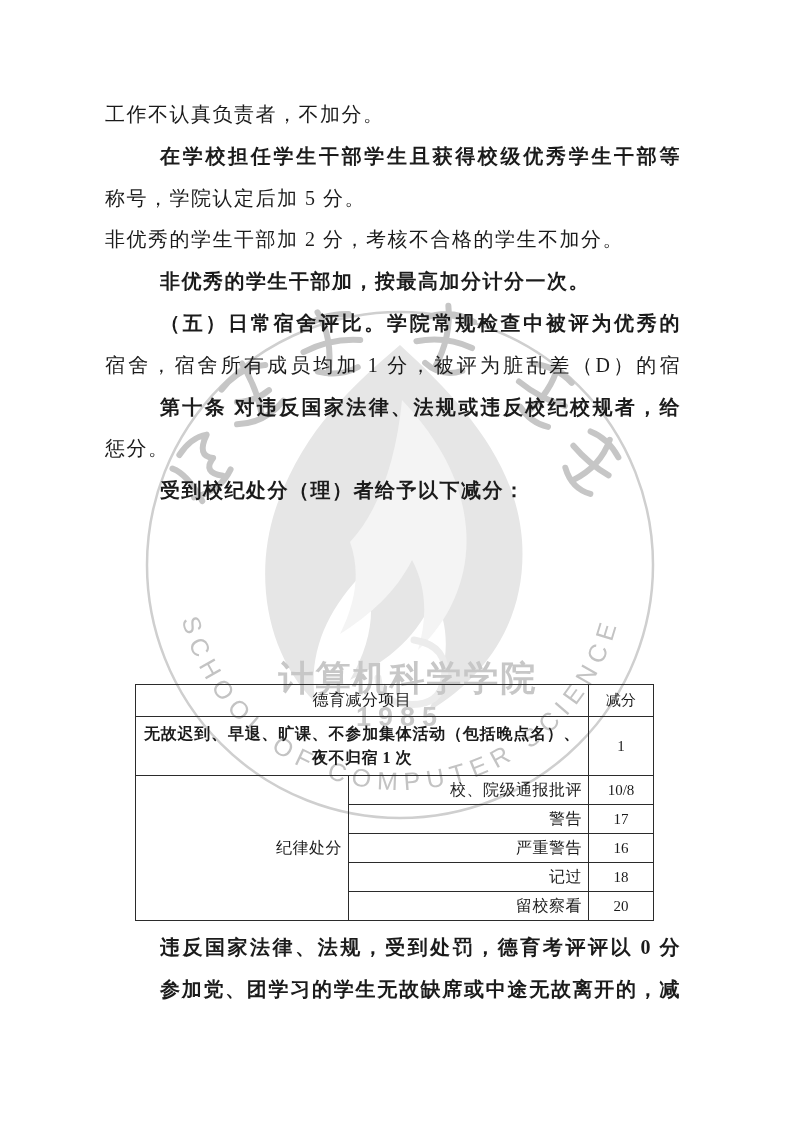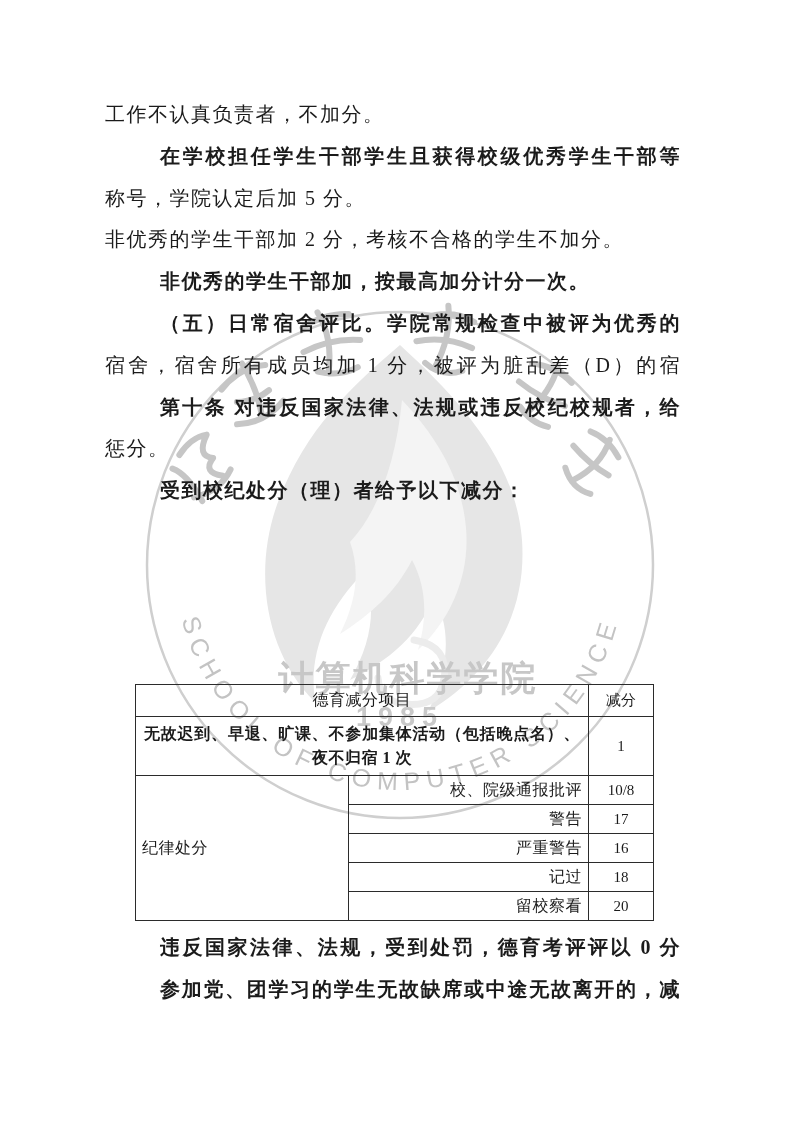--- a/index.html
+++ b/index.html
@@ -29,21 +29,21 @@
     font-size:16px; letter-spacing:0.5px; color:#1b1b1b;
   }
   .dtable td { border:1.5px solid #2b2b2b; padding:0 6px; }
   .dtable .hrow td { height:31px; text-align:center; }
   .dtable .bigrow td.itemcell {
     height:54px; text-align:justify; text-align-last:center;
     line-height:24px; padding:2px 8px;font-weight:bold;
   }
   .dtable .subrow td { height:28px; text-align:right; }
   .dtable td.scorecell { text-align:center; font-size:15px; letter-spacing:0; }
-  .dtable td.grouplabel { text-align:left; }
+  .dtable td.grouplabel { text-align:right; }
 </style>
 </head>
 <body>
 
 <div class="page">
 
   <svg class="watermark" viewBox="0 0 794 1123" xmlns="http://www.w3.org/2000/svg">
 
     <circle cx="400" cy="565" r="253" fill="none" stroke="#cfcfcf" stroke-width="2.5"></circle>
 

